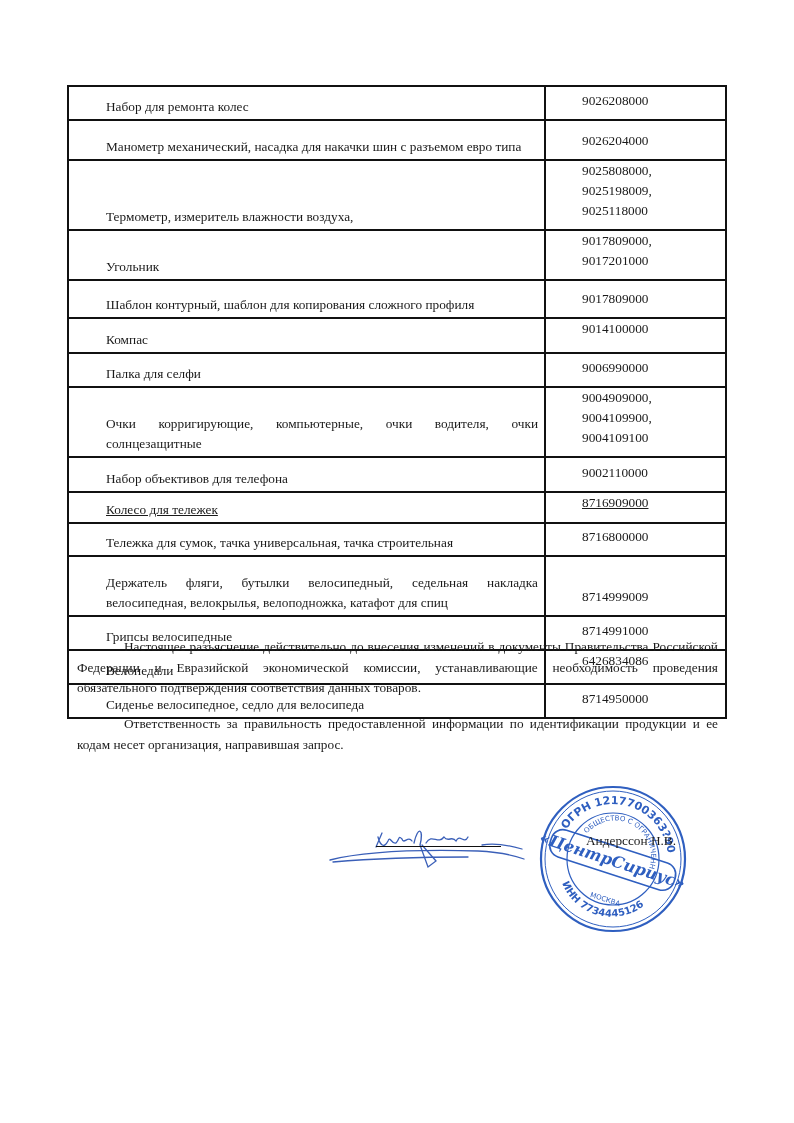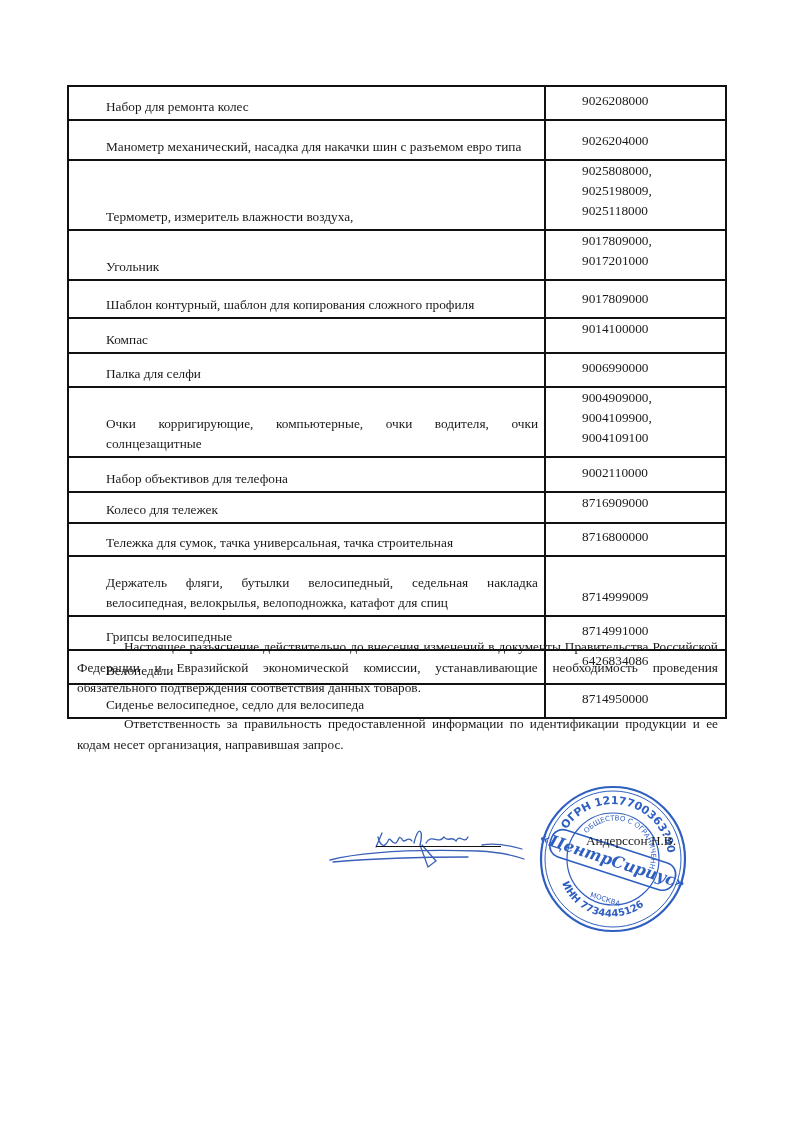--- a/index.html
+++ b/index.html
@@ -61,21 +61,21 @@
           <td class="code">9006990000</td>
         </tr>
         <tr style="height: 39px;">
           <td class="name">Очки корригирующие, компьютерные, очки водителя, очки солнцезащитные</td>
           <td class="code">9004909000, 9004109900, 9004109100</td>
         </tr>
         <tr style="height: 35px; border-radius: 11px;">
           <td class="name">Набор объективов для телефона</td>
           <td class="code">9002110000</td>
         </tr>
-        <tr style="height: 31px;">
+        <tr style="height: 31px; text-decoration: underline;">
           <td class="name">Колесо для тележек</td>
           <td class="code top">8716909000</td>
         </tr>
         <tr style="height: 33px;">
           <td class="name">Тележка для сумок, тачка универсальная, тачка строительная</td>
           <td class="code">8716800000</td>
         </tr>
         <tr style="height: 60px;">
           <td class="name">Держатель фляги, бутылки велосипедный, седельная накладка велосипедная, велокрылья, велоподножка, катафот для спиц</td>
           <td class="code">8714999009</td>

